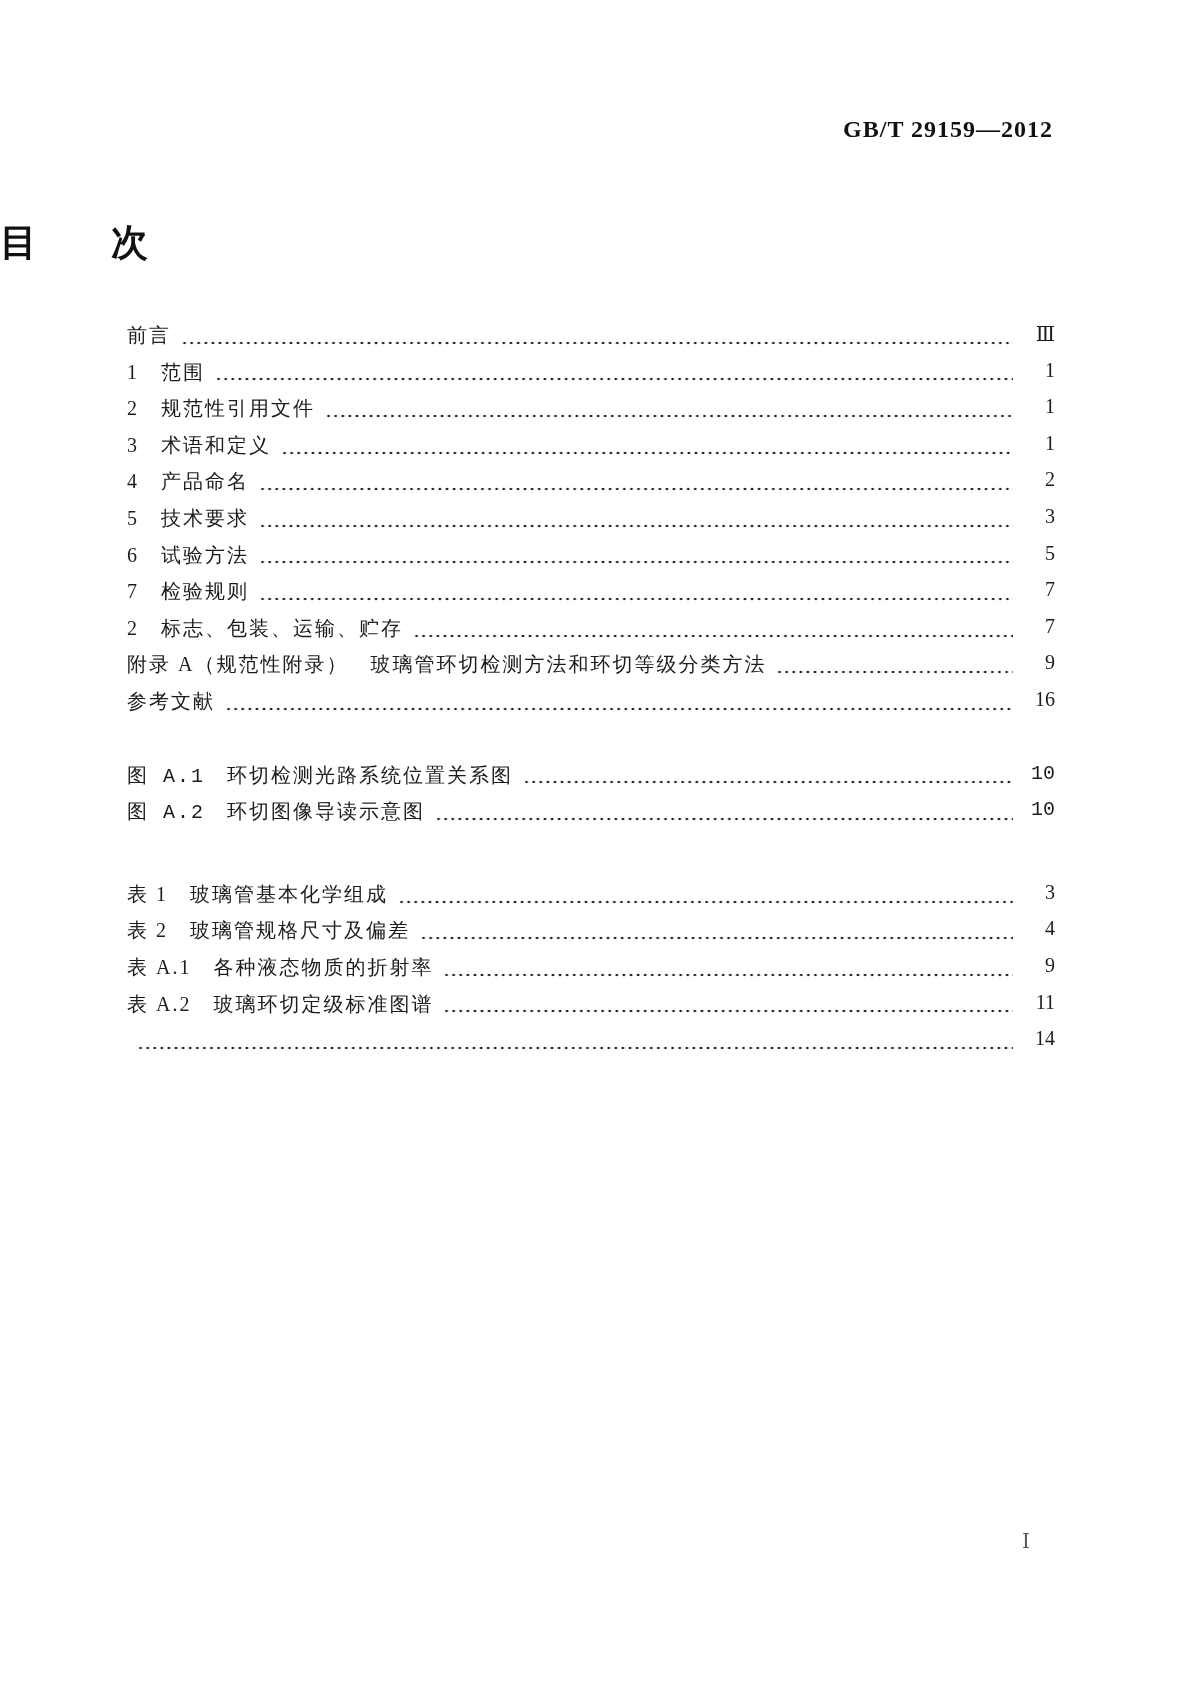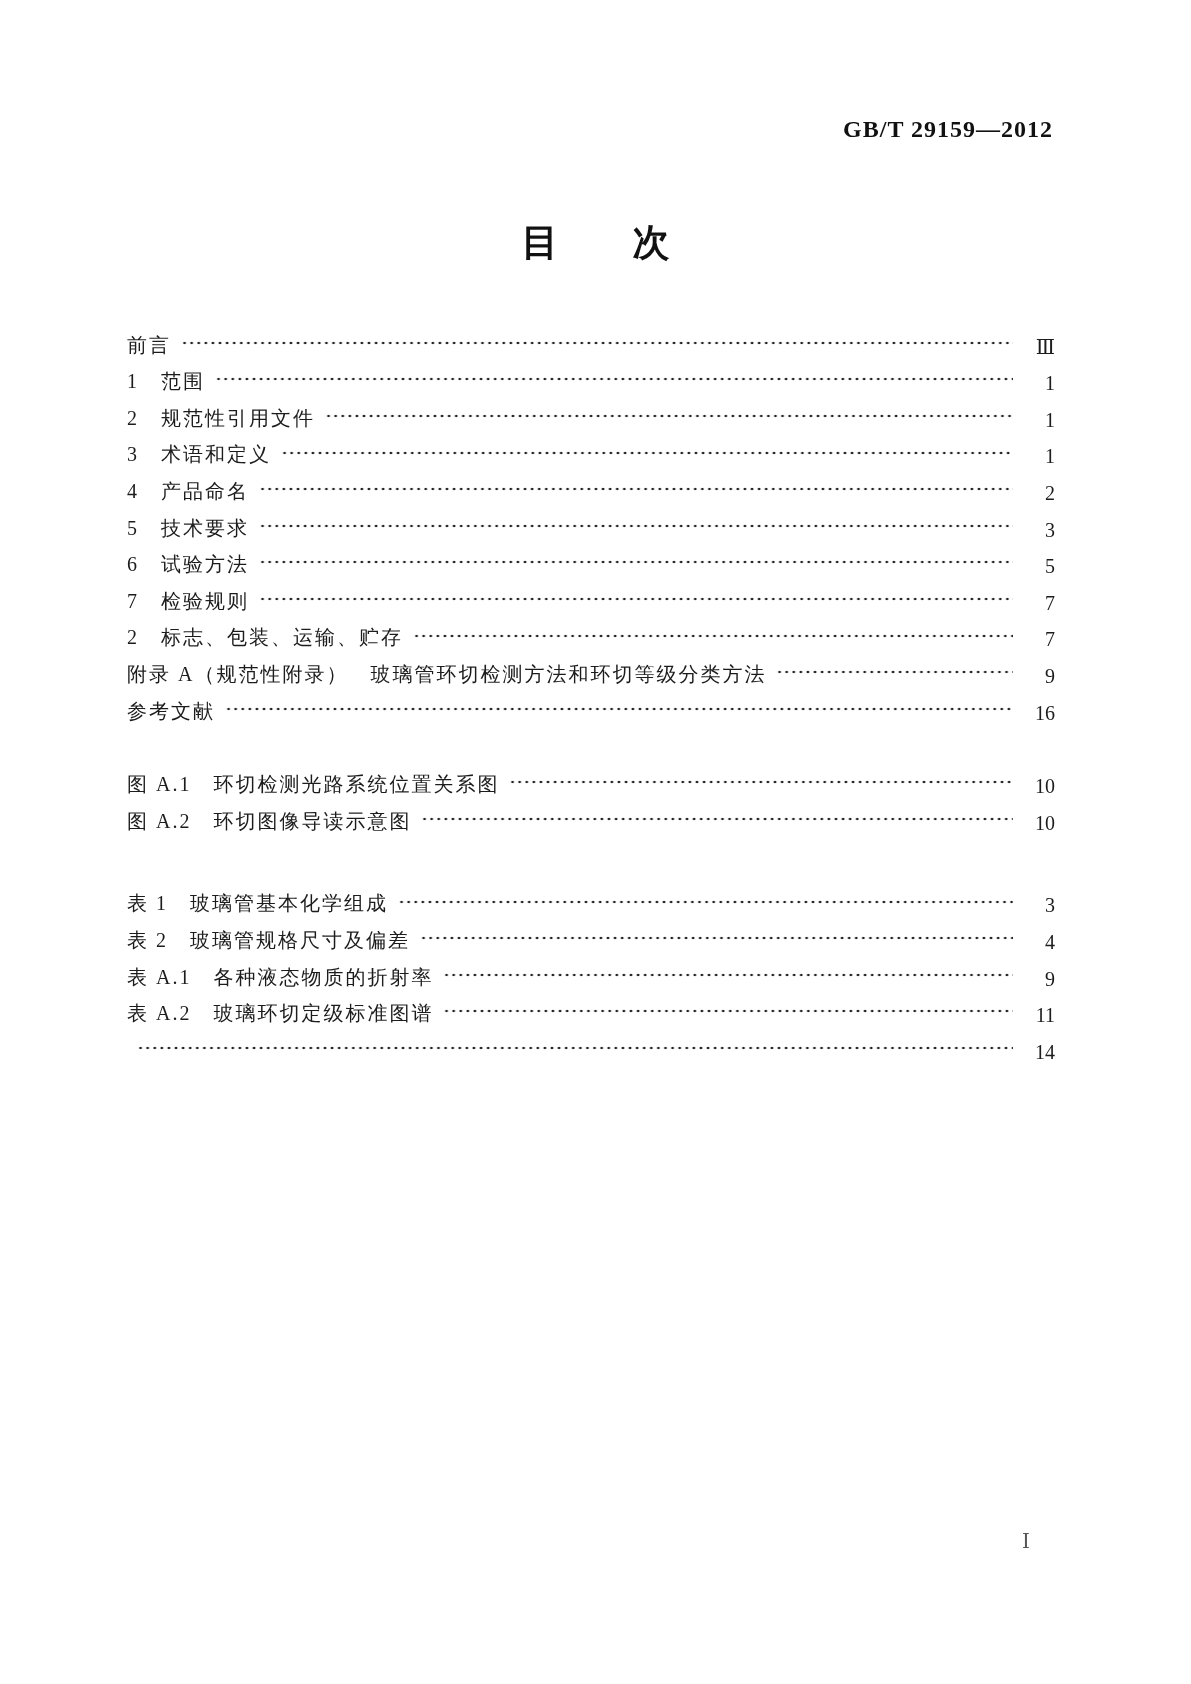--- a/index.html
+++ b/index.html
@@ -25,38 +25,37 @@
     letter-spacing: 1px;
     color: #111;
     white-space: pre;
   }
   .doc-title {
     position: absolute;
     top: 218px;
     left: 0;
     width: 100%;
     margin: 0;
-    text-align: center;
     font-size: 37px;
     font-weight: bold;
     color: #111;
     white-space: pre;
   }
   .toc {
     position: absolute;
     left: 127px;
     right: 136px;
     top: 322px;
   }
   .toc-group { display: block; }
-  .toc-group-figures { margin-top: 37px; }
+  .toc-group-figures { margin-top: 37px; font-family: Liberation Mono, monospace; }
   .toc-group-tables  { margin-top: 46px; }
   .toc-row {
     display: flex;
-    align-items: flex-end;
+    align-items: flex-start;
     height: 36.6px;
     font-size: 20px;
   }
   .toc-label {
     white-space: pre;
     letter-spacing: 2px;
     color: #1c1c1c;
   }
   .toc-dots {
     flex: 1;

